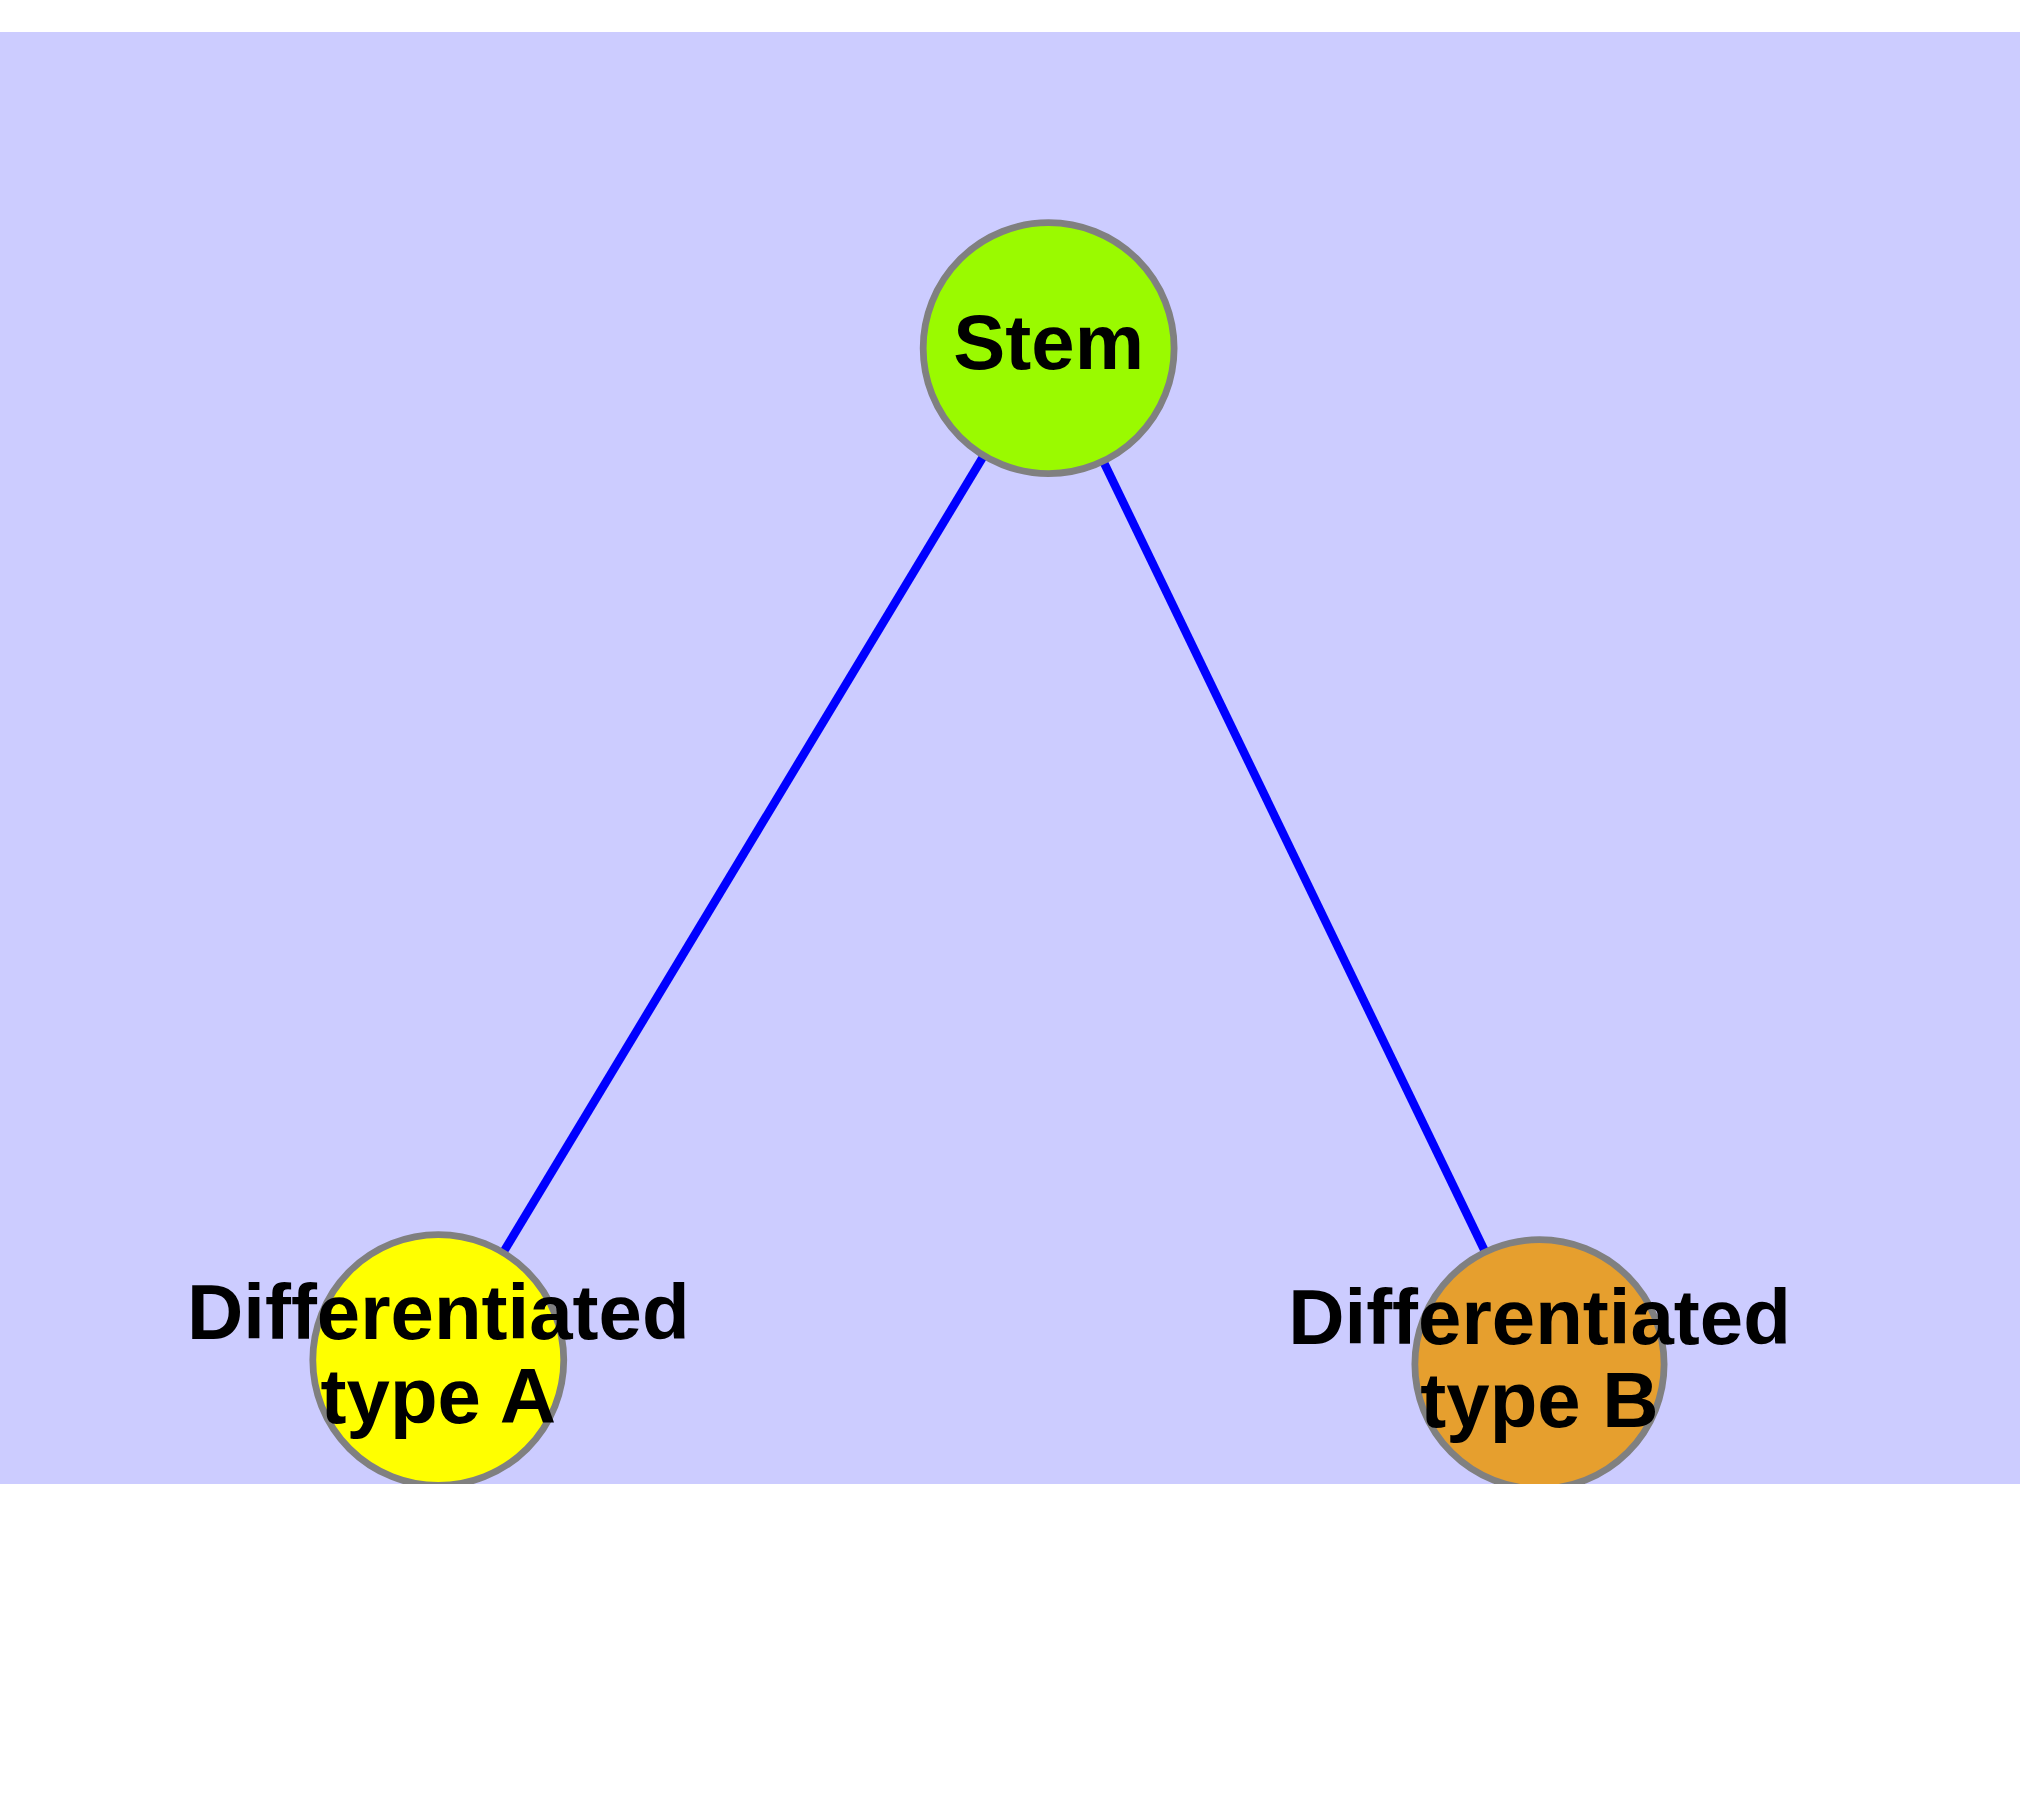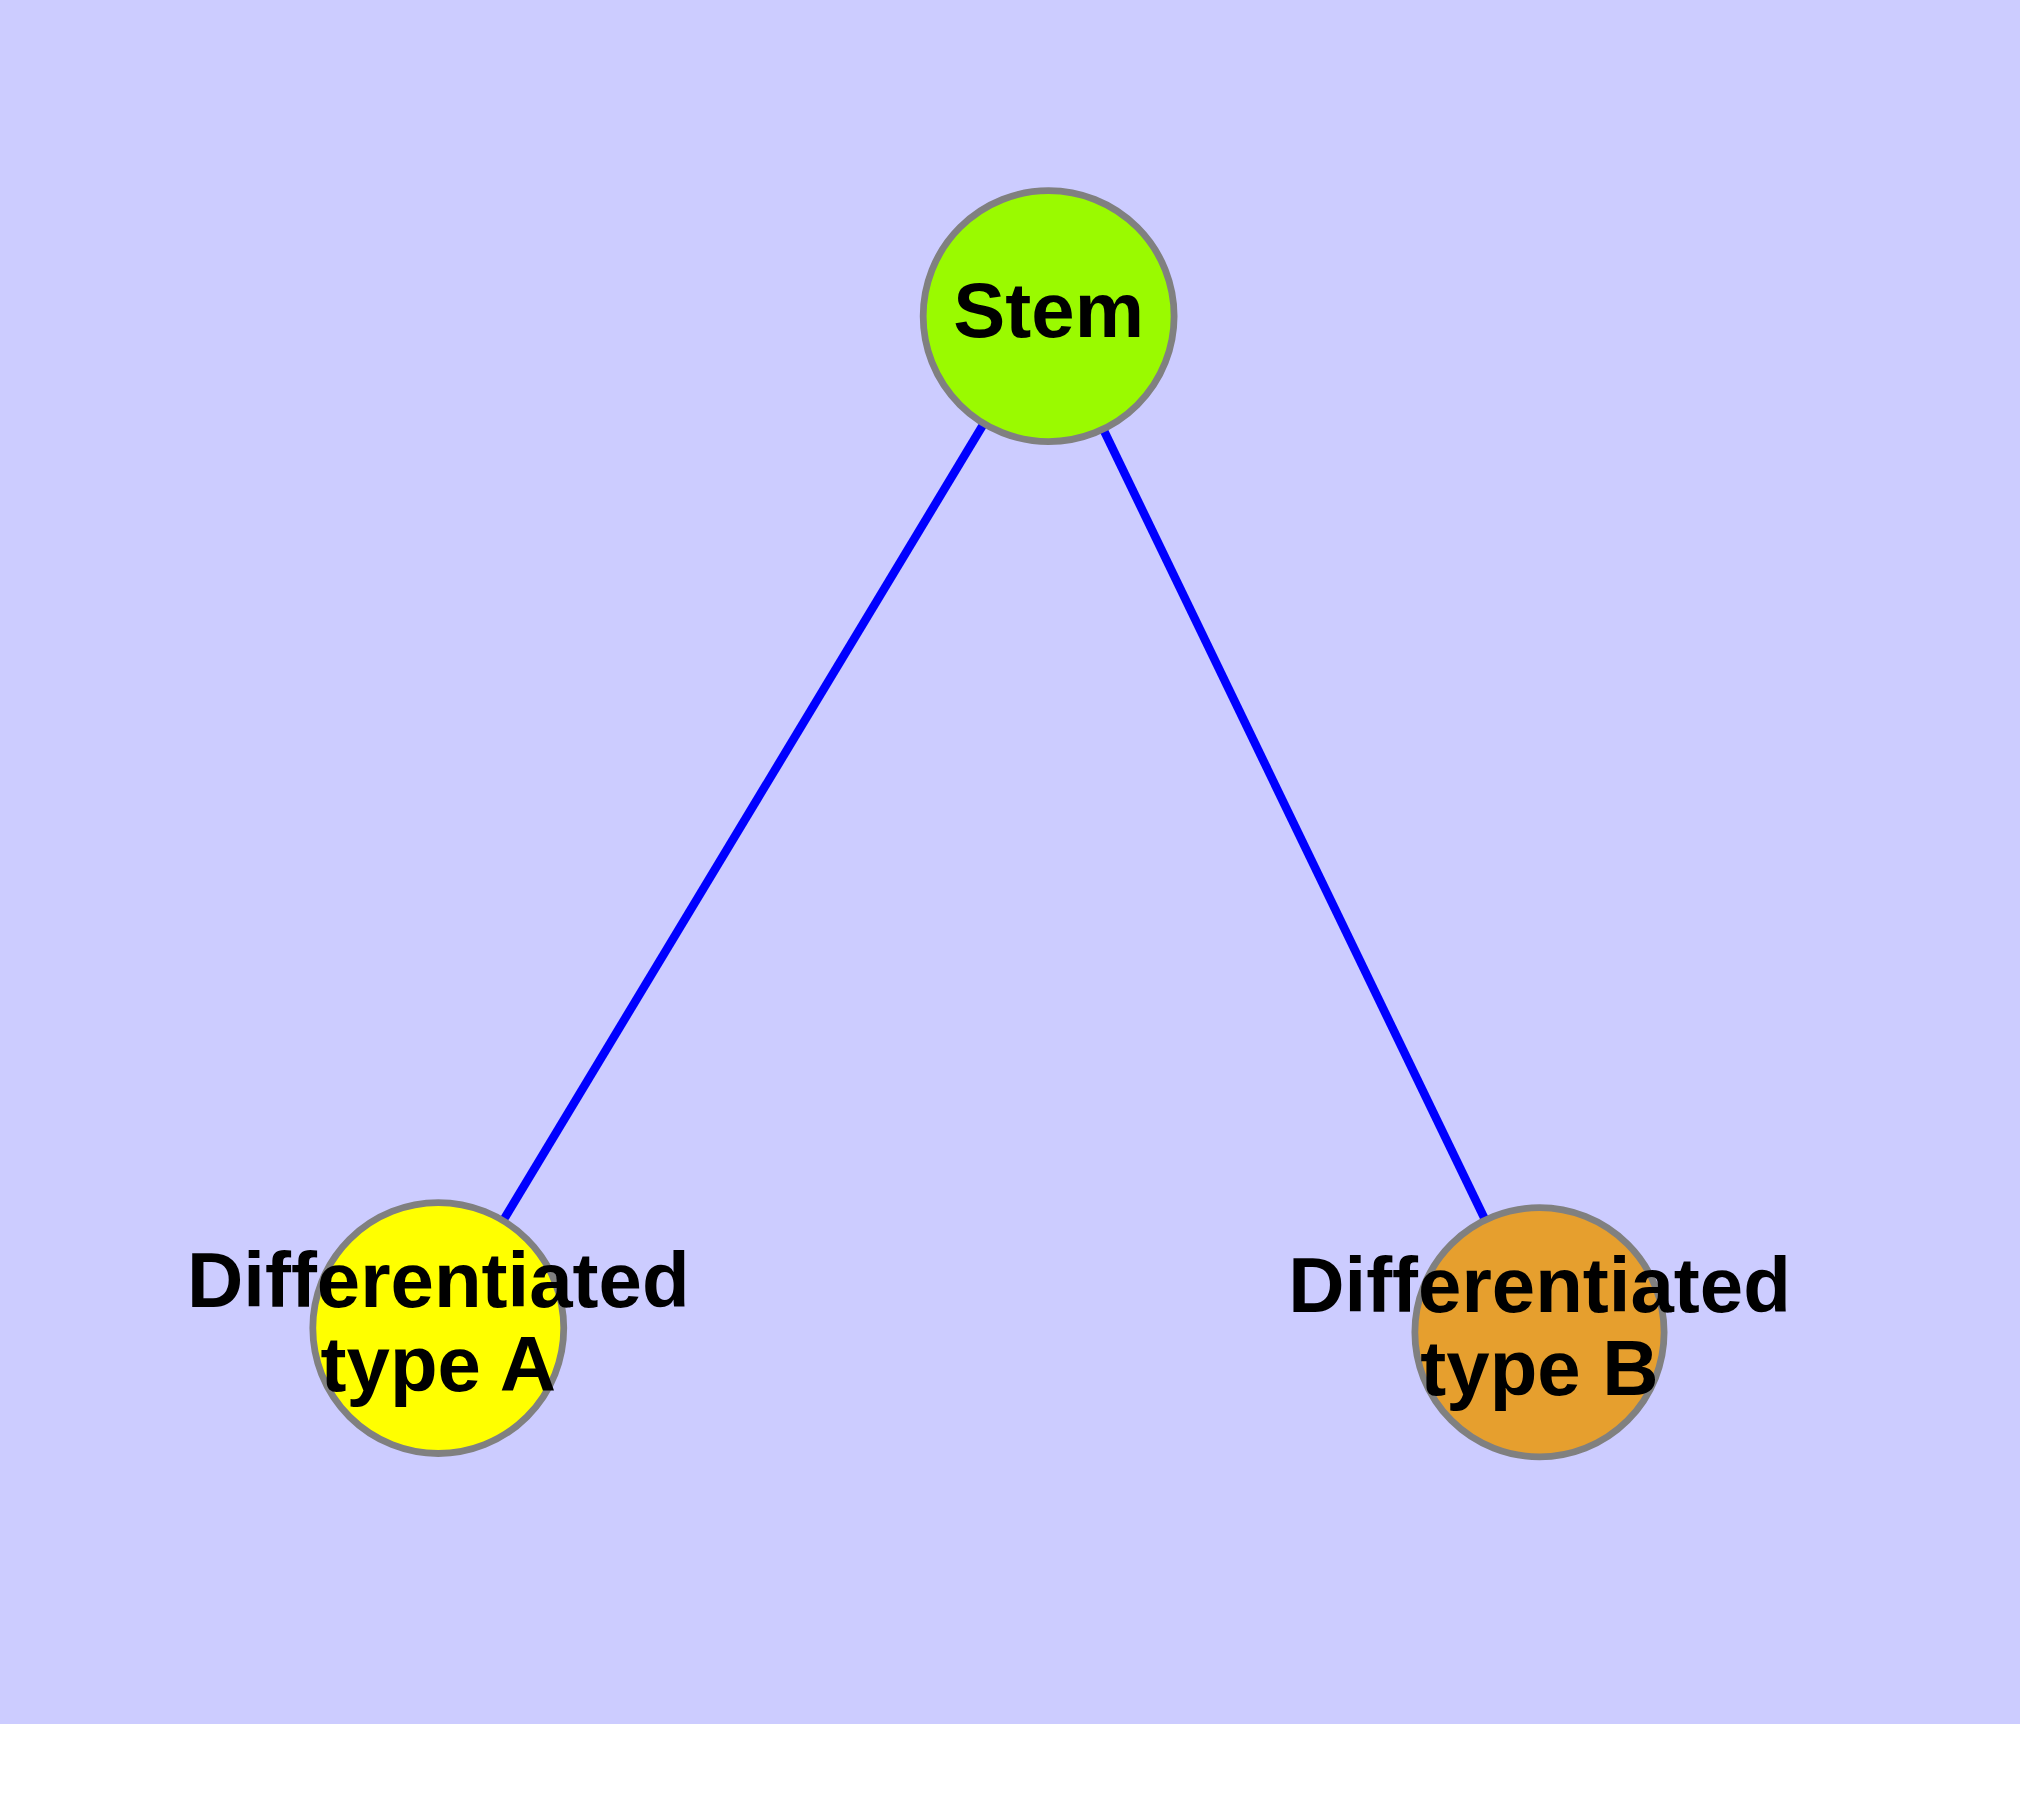--- a/index.html
+++ b/index.html
@@ -30,21 +30,21 @@
     line-height: 1.07;
     fill: #000000;
     text-anchor: middle;
     dominant-baseline: middle;
     white-space: pre;
   }
 </style>
 </head>
 <body>
 
-<div id="canvas" style="width: 2021px; height: 1724px;">
+<div id="canvas" style="width: 2021px; height: 1452px; margin-top: 32px;">
   <svg id="graph-svg" viewBox="0 0 2384 2138" preserveAspectRatio="none" xmlns="http://www.w3.org/2000/svg" style="width: 2021px; height: 1812px;">
 
     <rect id="bg-rect" x="0" y="0" width="2384" height="2138" fill="#CCCCFF"></rect>
 
     <g id="edges-layer">
         <line x1="1160.5738362812283" y1="499.7400548336298" x2="593.4261637187717" y2="1440.2599451663702" stroke="#0000FF" stroke-width="10" stroke-linecap="butt"></line>
         <line x1="1301.3584036290695" y1="506.274138085068" x2="1752.0764504495053" y2="1439.6263628479392" stroke="#0000FF" stroke-width="10" stroke-linecap="butt"></line>
       </g>
     <g id="nodes-layer">
         <circle cx="1237" cy="373" r="148" fill="#9AFA00" stroke="#808080" stroke-width="8"></circle>

